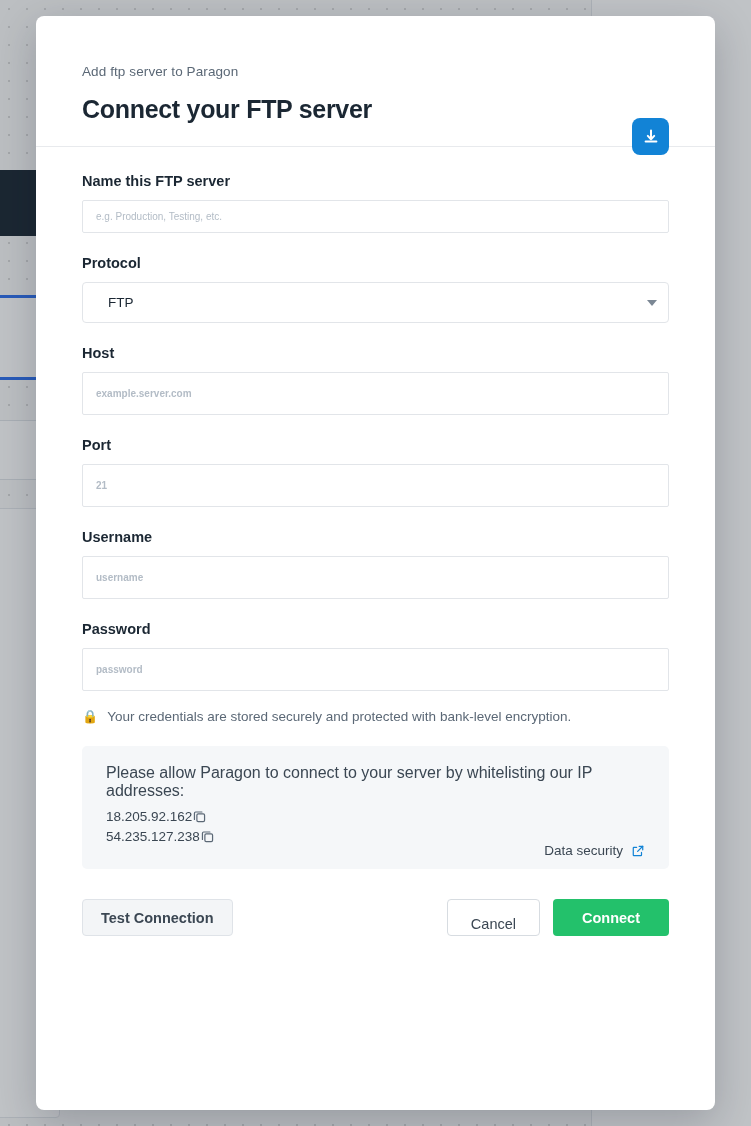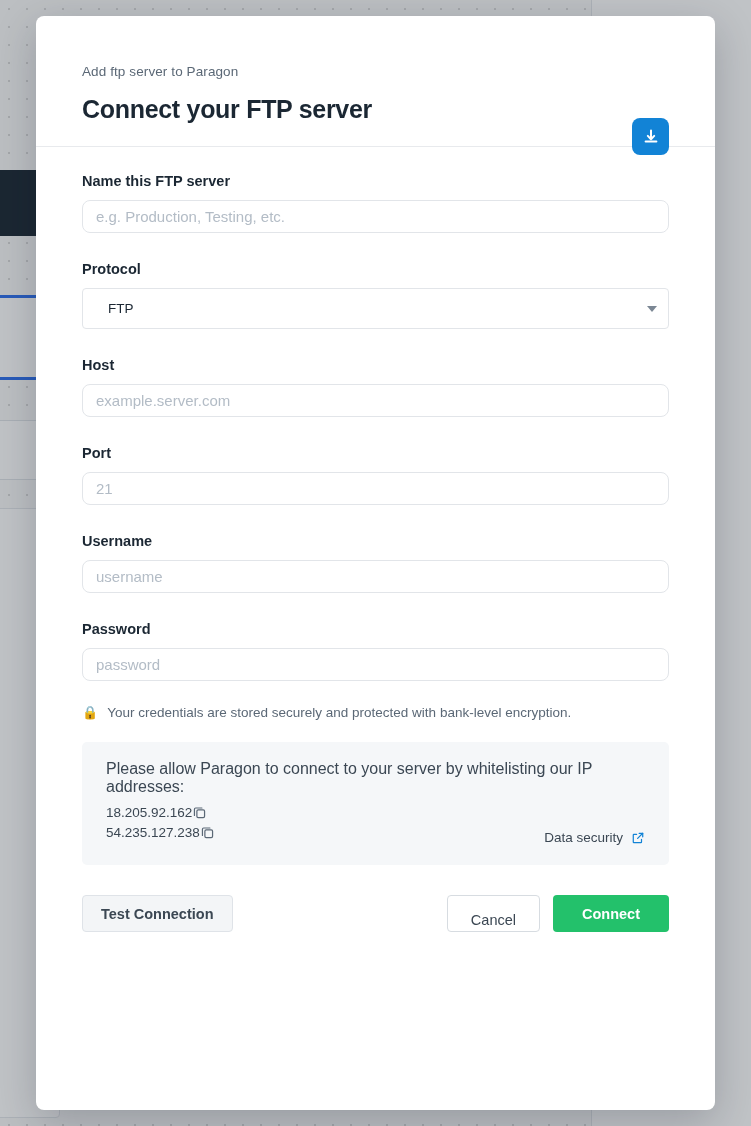--- a/index.html
+++ b/index.html
@@ -138,36 +138,36 @@
     display: flex;
     align-items: center;
     justify-content: center;
   }
   .modal-logo svg { display: block; }
 
   .modal-body {
     padding: 26px 46px 0 46px;
   }
 
-  .field { margin-bottom: 28px; }
+  .field { margin-bottom: 22px; }
   .field-label {
     font-size: 14.5px;
     font-weight: 700;
     color: #1b2733;
     margin-bottom: 11px;
     display: block;
   }
   .text-input {
     width: 100%;
     height: 33px;
     border: 1px solid #e2e5e9;
-    border-radius: 8px;
+    border-radius: 2px;
     background: #ffffff;
     font-family: "Liberation Sans", sans-serif;
-    font-size: 15px;
+    font-size: 10px;
     color: #8b5cf6;
     padding: 0 13px;
     outline: none;
   }
   .text-input::placeholder { color: #b3bcc6; }
 
   .select-wrap { position: relative; }
   .select-input {
     width: 100%;
     height: 41px;
@@ -185,21 +185,21 @@
     position: absolute;
     right: 12px;
     top: 50%;
     transform: translateY(-50%);
     width: 0; height: 0;
     border-left: 5.5px solid transparent;
     border-right: 5.5px solid transparent;
     border-top: 6px solid #7b8794;
   }
 
-  .host-input, .port-input, .user-input, .pass-input { height: 33px; }
+  .host-input, .port-input, .user-input, .pass-input { height: 43px; font-weight: bold; }
 
   .secure-note {
     display: flex;
     align-items: center;
     gap: 9px;
     margin-top: -4px;
     margin-bottom: 22px;
     font-size: 13.5px;
     color: #5b6876;
   }
@@ -224,21 +224,21 @@
     color: #3b4753;
   }
   .copy-icon {
     display: inline-flex;
     cursor: pointer;
     color: #5b6876;
   }
   .data-security {
     position: absolute;
     right: 24px;
-    bottom: 20px;
+    bottom: 11px;
     display: inline-flex;
     align-items: center;
     gap: 8px;
     font-size: 13.5px;
     color: #3b4753;
     cursor: pointer;
   }
   .ext-icon { color: #1283d6; display: inline-flex; }
 
   .modal-footer {

